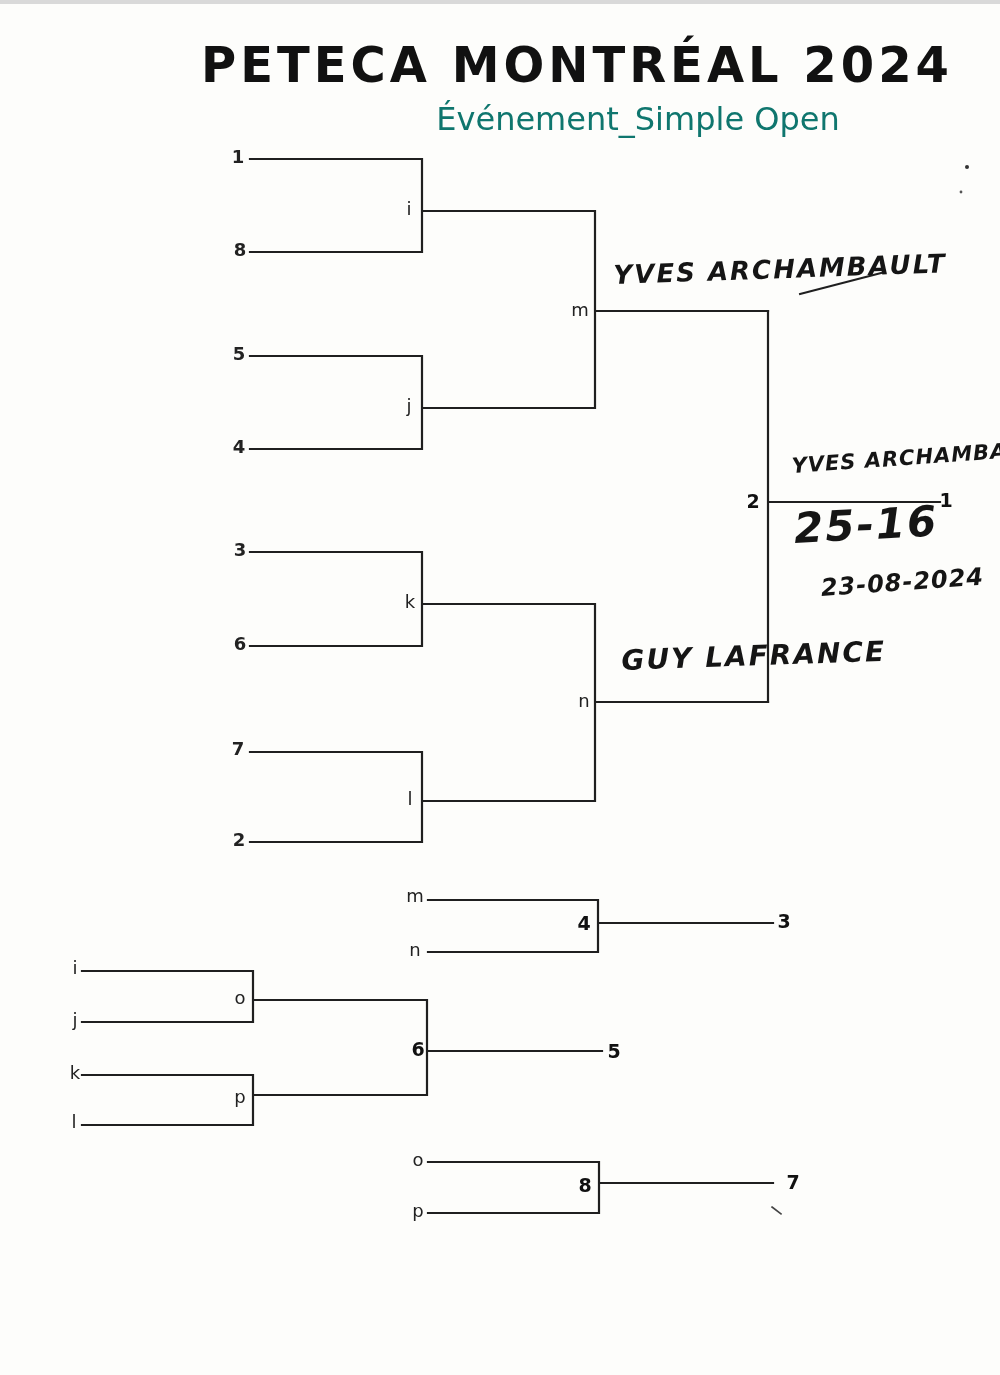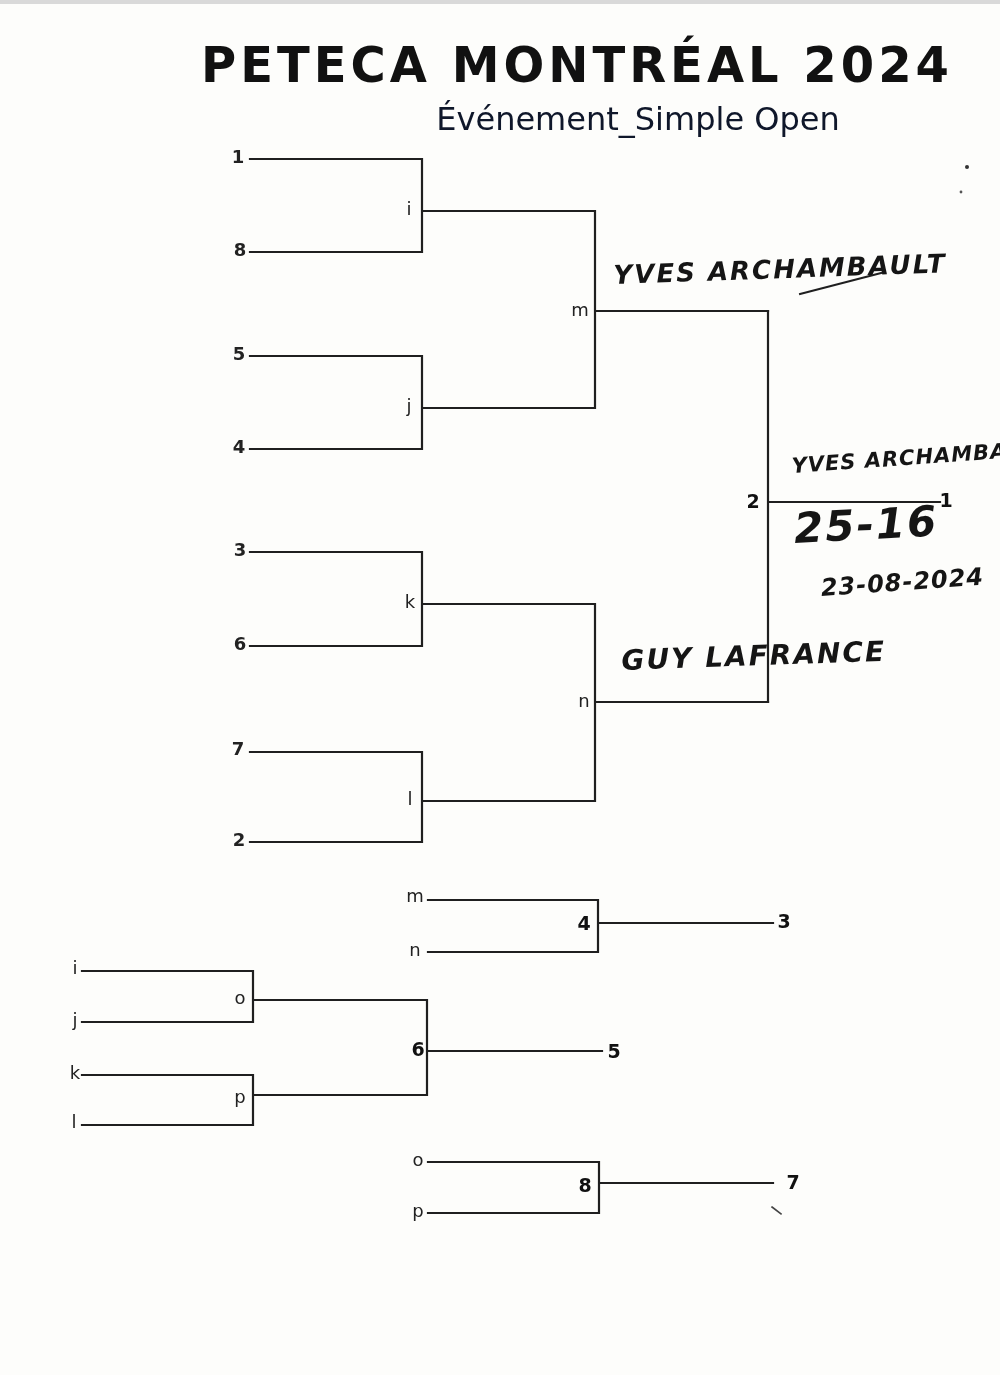--- a/index.html
+++ b/index.html
@@ -7,21 +7,21 @@
     position:relative;width:1000px;height:1375px;margin:4px auto;
     background:#fdfdfb;overflow:hidden;
     font-family:"DejaVu Sans",sans-serif;color:#1b1b1b;
   }
   .title{
     position:absolute;left:577px;top:60px;transform:translate(-50%,-50%) scaleY(1.05);
     font-size:48px;font-weight:900;letter-spacing:4px;white-space:nowrap;color:#111;
   }
   .subtitle{
     position:absolute;left:638px;top:115px;transform:translate(-50%,-50%);
-    font-size:32px;font-weight:500;white-space:nowrap;color:#0f172a;
+    font-size:32px;font-weight:500;white-space:nowrap;color:#0f766e;
   }
   svg.lines{position:absolute;left:0;top:0;width:1000px;height:1375px;}
   .lbl{
     position:absolute;transform:translate(-50%,-50%);
     font-size:18px;font-weight:600;line-height:1;white-space:nowrap;color:#222;
   }
   .letter{font-weight:500;font-size:18px;}
   .matchnum{font-weight:800;font-size:19px;color:#111;}
   .hand{
     position:absolute;transform-origin:left top;

